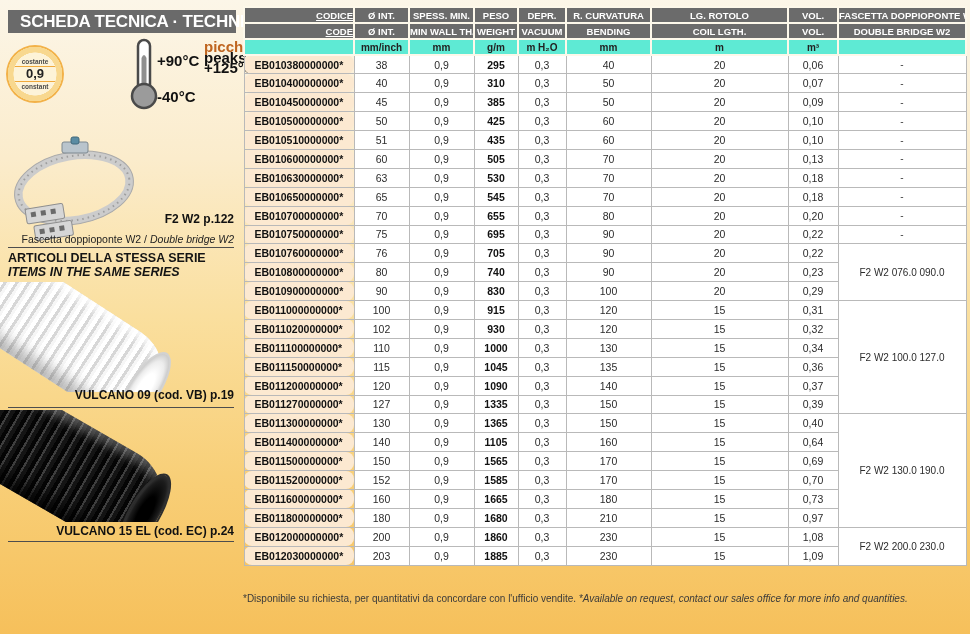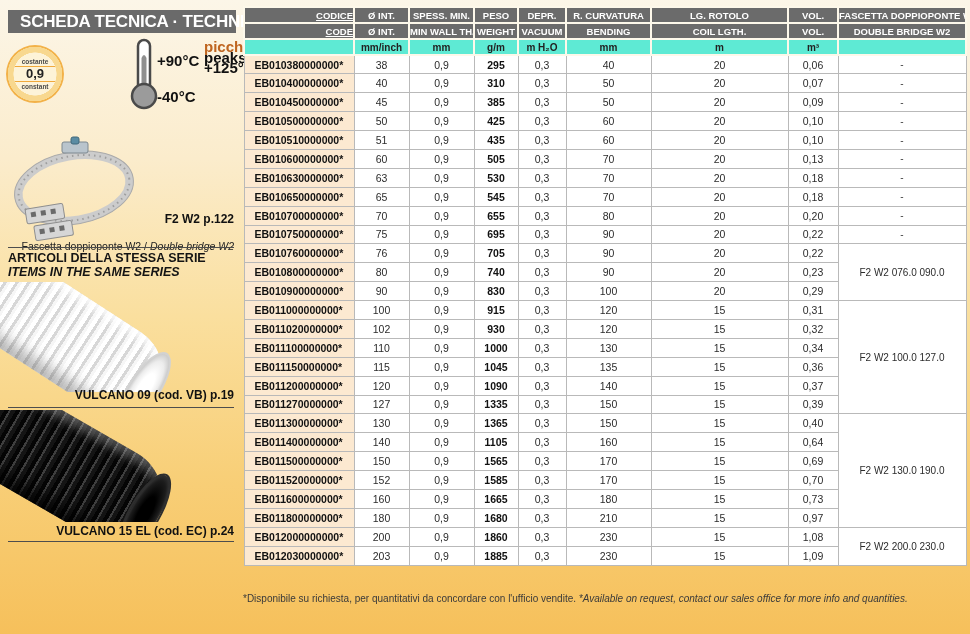--- a/index.html
+++ b/index.html
@@ -30,21 +30,21 @@
   }
   .thermo { position:absolute; left:127px; top:38px; }
   .temp-max { position:absolute; left:157px; top:52px; font-size:15px; font-weight:bold; color:#111; }
   .temp-min { position:absolute; left:157px; top:88px; font-size:15px; font-weight:bold; color:#111; }
   .peaks { position:absolute; left:204px; top:42px; line-height:10.5px; }
   .peaks span { display:block; font-size:15px; font-weight:bold; color:#111; }
   .peaks .peaks-it { color:#bf6520; }
   .clamp-img { position:absolute; left:10px; top:136px; }
   .clamp-caption { position:absolute; left:8px; top:212px; width:226px; text-align:right; }
   .clamp-code { font-size:12px; font-weight:bold; color:#111; }
-  .clamp-name { font-size:10.5px; color:#222; margin-top:14px; }
+  .clamp-name { font-size:10.5px; color:#222; margin-top:7px; }
   .divider { position:absolute; left:8px; width:226px; height:0; border-top:1px solid #4d4d4d; }
   .series-head { position:absolute; left:8px; top:252px; font-size:12.5px; font-weight:bold; color:#141414; line-height:13.5px; }
   .img-clip { position:absolute; left:0; width:236px; overflow:hidden; }
   .hose {
     position:absolute;
     box-shadow:inset 0 7px 9px rgba(255,255,255,.85), inset 0 -11px 13px rgba(90,90,90,.4);
   }
   .hose::after {
     content:""; position:absolute; right:-4px; top:3px; bottom:3px; width:28px; border-radius:50%;
   }
@@ -81,21 +81,21 @@
   .hcell.first { text-align:right; padding-left:8px;text-decoration:underline; }
   .ucell {
     background:#5eead4; color:#222; font-weight:bold; font-size:10px;
     height:16px; text-align:center; border:2px solid #fdf8ea;
   }
   tbody tr { height:18.9px; }
   tbody td {
     background:#fff; border:1px solid #b9b9b9; font-size:10.5px; color:#2b2b2b;
     text-align:center; padding:0; white-space:nowrap; overflow:hidden;
   }
-  tbody td.code { background:#fce9d1; font-weight:bold; text-align:left; padding-left:10px; color:#111; }
+  tbody td.code { background:#fce9d1; font-weight:bold; text-align:left; padding-left:10px; color:#111;border-radius:8px; }
   tbody td.weight { font-weight:bold; color:#111;margin-top:41px; }
   tbody td.bridge { font-size:10px; color:#2b2b2b; }
   tbody td.dash { color:#444; }
 
   
   .footer { position:absolute; left:243px; top:592px; width:727px; font-size:10px; line-height:13.5px; color:#3a3a3a; white-space:nowrap; }
 </style>
 </head>
 <body>
 

